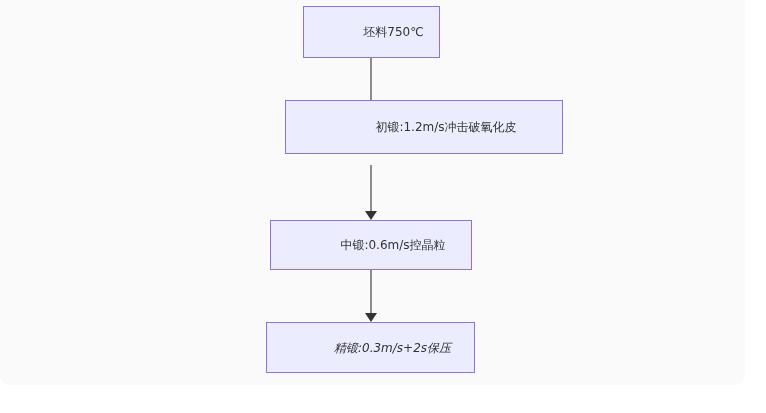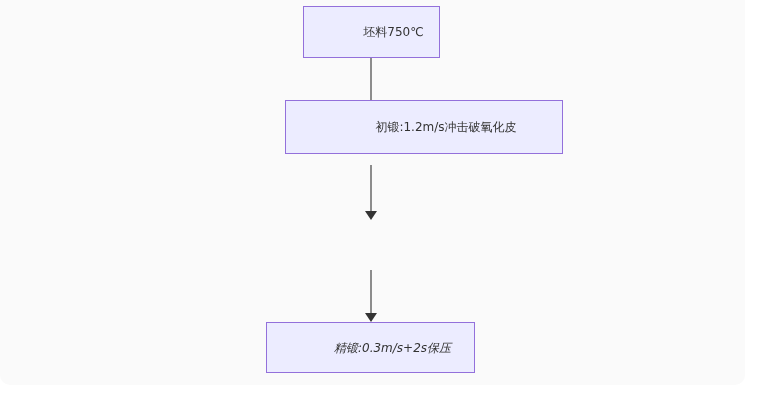--- a/index.html
+++ b/index.html
@@ -82,20 +82,21 @@
       <div class="head"></div>
     </div>
 
     <div class="node node-2">初锻:1.2m/s冲击破氧化皮</div>
 
     <div class="arrow arrow-2">
       <div class="line"></div>
       <div class="head"></div>
     </div>
 
+    <div class="node node-3">中锻:0.6m/s控晶粒</div>
 
     <div class="arrow arrow-3">
       <div class="line"></div>
       <div class="head"></div>
     </div>
 
     <div class="node node-4">精锻:0.3m/s+2s保压</div>
 
   </div>
 </div>

